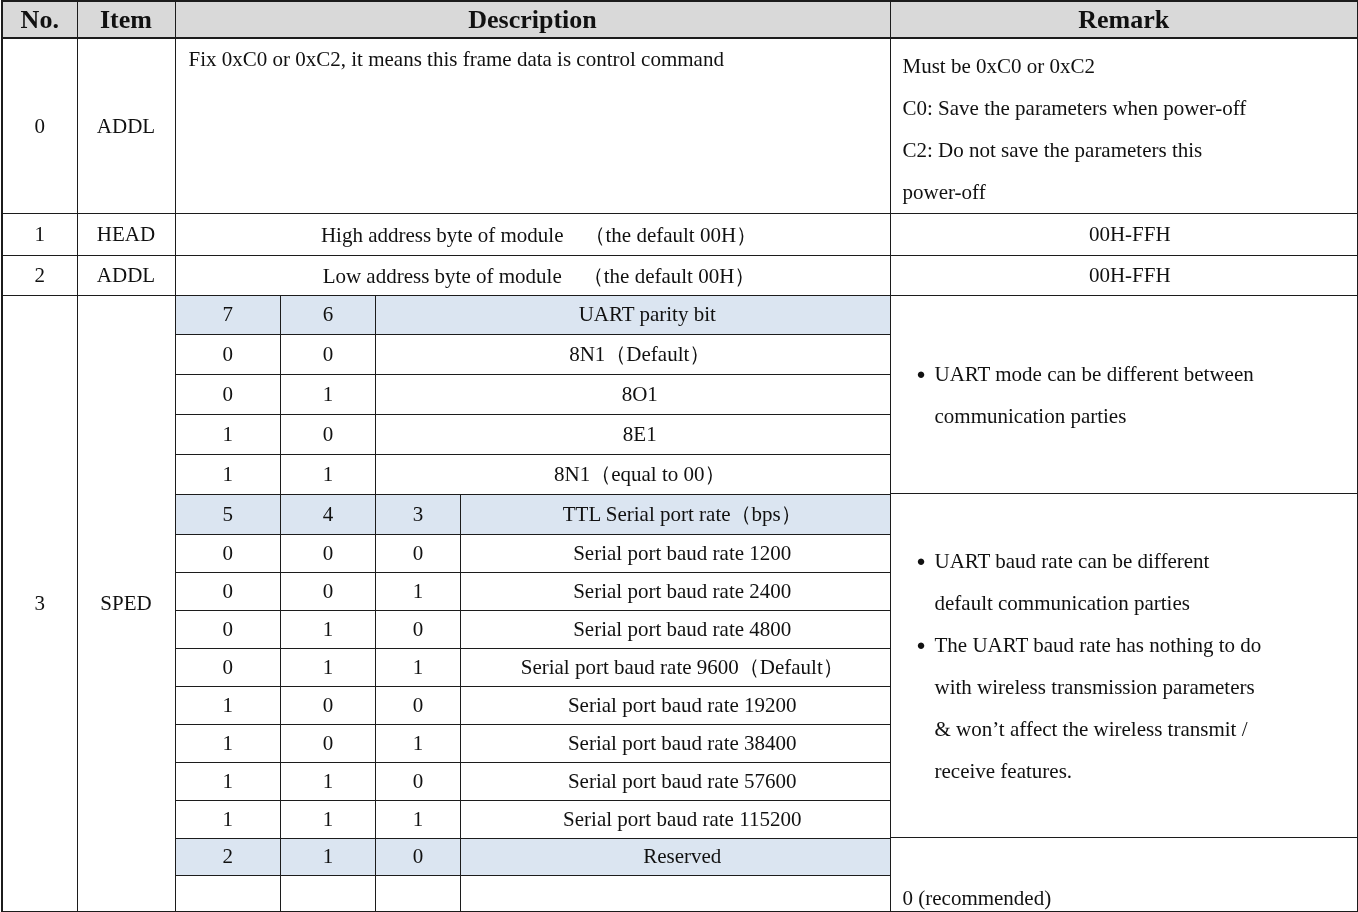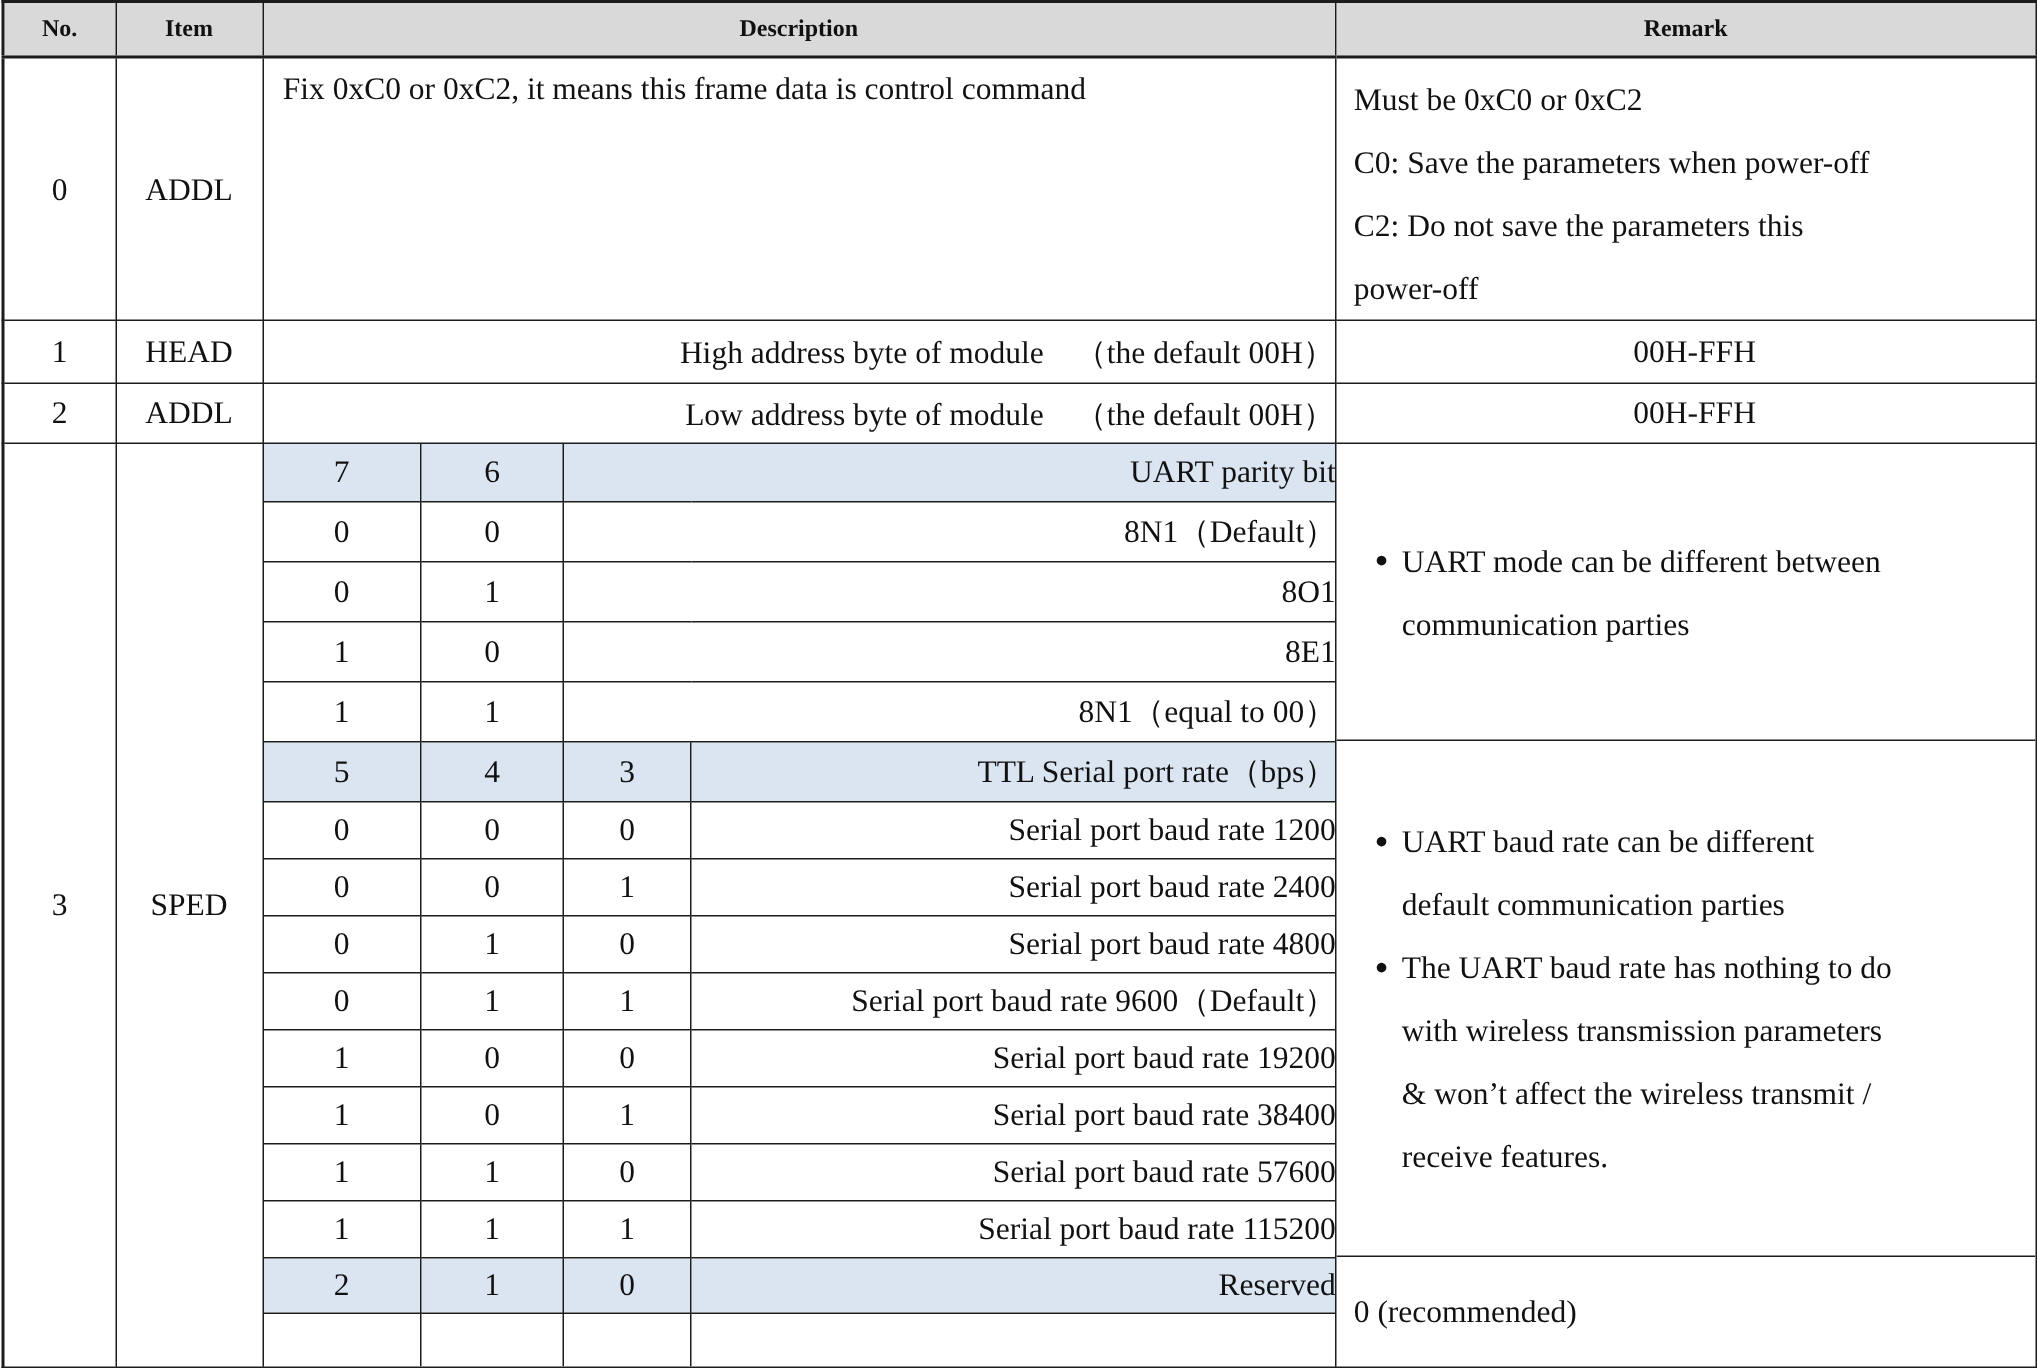--- a/index.html
+++ b/index.html
@@ -27,28 +27,28 @@
   table.main > tbody > tr > td{
     border:1px solid var(--border);
     padding:0;
     overflow:hidden;
   }
   table.main{border:2px solid var(--border);}
   tr.hdr th{
     height:37px;
     background:var(--header-bg);
     font-weight:bold;
-    font-size:16px;
+    font-size:26px;
     text-align:center;
     vertical-align:middle;
     border-bottom:2px solid var(--border) !important;
   }
   
   .cc{text-align:center;vertical-align:middle;}
-  .lc{text-align:right;vertical-align:middle;padding-left:13px !important;}
+  .lc{text-align:center;vertical-align:middle;padding-left:13px !important;}
   .rm{text-align:center;vertical-align:middle;padding-left:12px !important;}
   
   tr.r-head{height:170px;}
   td.desc-top{vertical-align:top;padding:8px 10px 0 13px !important;}
   td.remark-top{vertical-align:top;padding:6px 10px 0 12px !important;}
   .rline{line-height:42px;white-space:nowrap;}
   tr.r-addh{height:42px;}
   tr.r-addl{height:40px;}
   
   tr.r-sped{height:615px;}
@@ -69,21 +69,21 @@
   .blue{background:var(--subheader-bg);}
   .h38{height:38px;} .h40{height:40px;} .h37{height:37px;} .h36{height:36px;}
   .pl28{padding-left:28px !important;}
   
   .rblock{
     width:100%;
     display:flex;flex-direction:column;justify-content:center;
   }
   .rb1{height:198px;border-bottom:1px solid var(--border);}
   .rb2{height:344px;border-bottom:1px solid var(--border);}
-  .rb3{height:73px;padding-left:12px;justify-content:center;}
+  .rb3{height:73px;padding-left:12px;justify-content:flex-end;}
   .bullet{display:flex;align-items:flex-start;}
   .dot{
     flex:0 0 44px;
     padding-left:26px;
     font-size:15px;
     line-height:42px;
   }
   .blines{line-height:42px;}
   .bl{display:block;white-space:nowrap;}
 </style>

